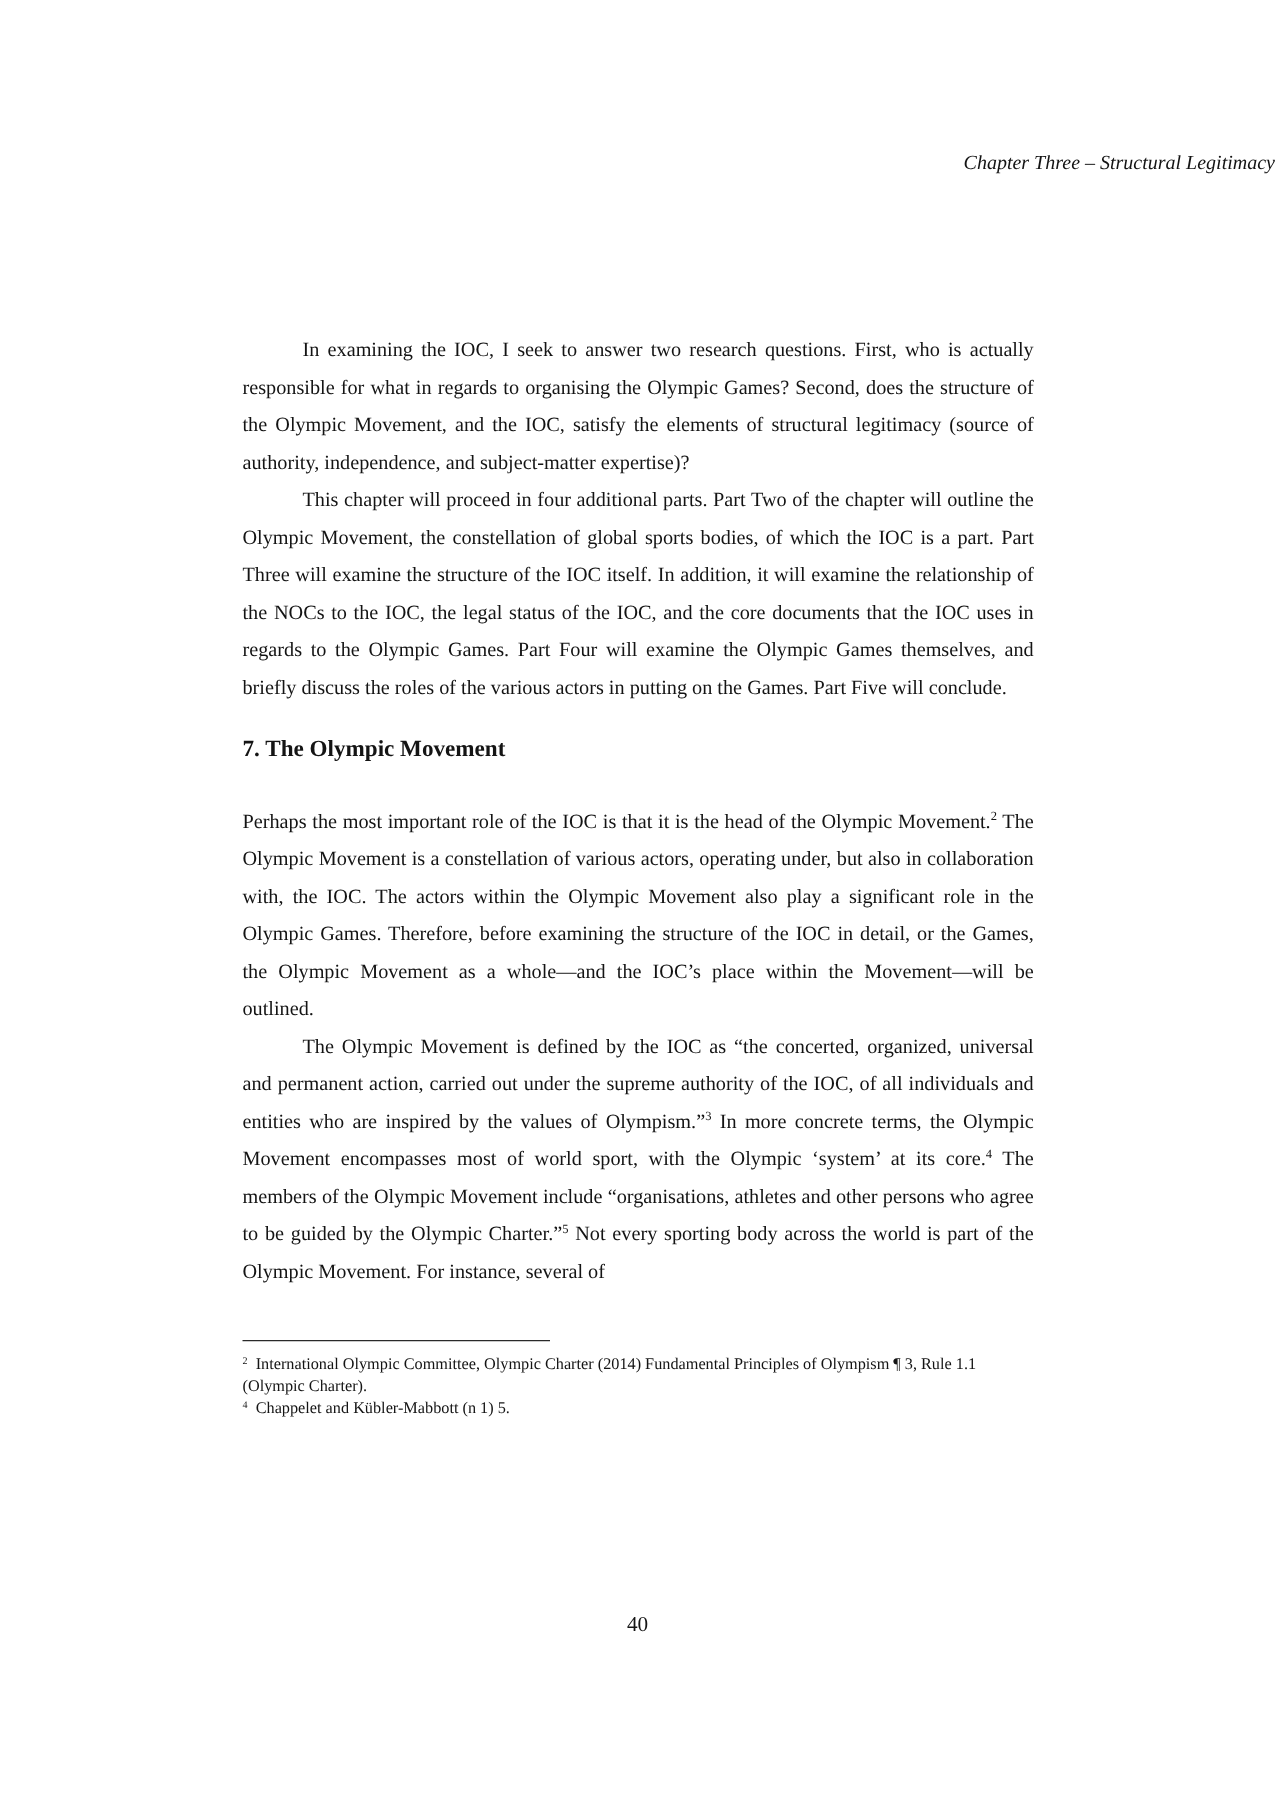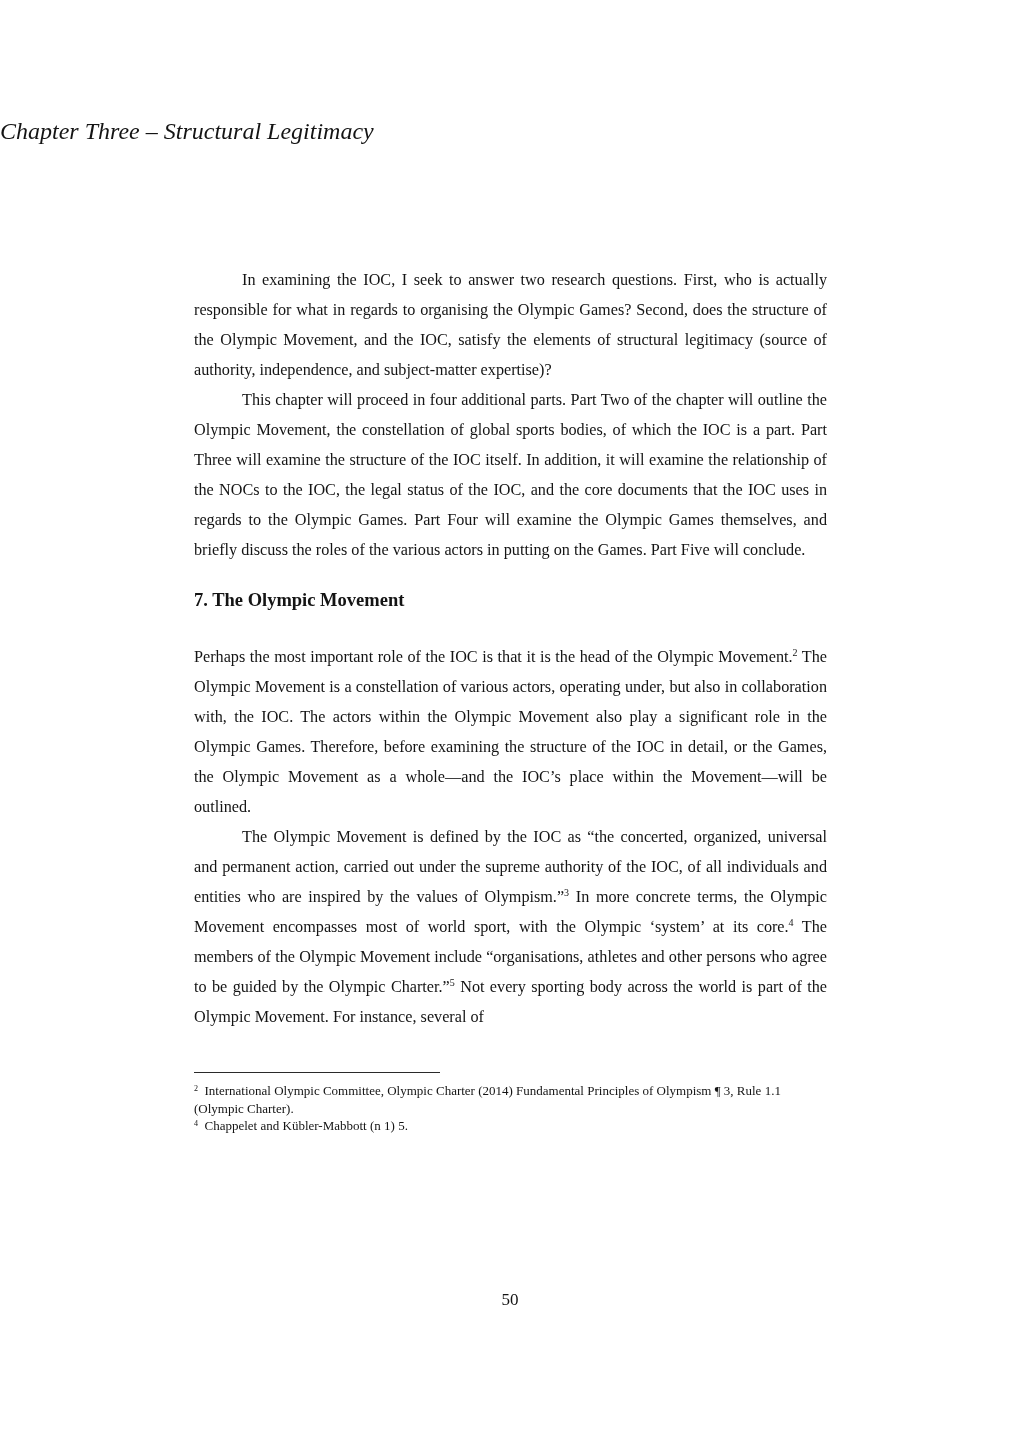--- a/index.html
+++ b/index.html
@@ -11,23 +11,23 @@
     margin: 0 auto;
     font-family: "Liberation Serif", serif;
     color: #141414;
     overflow: hidden;
   }
   .doc-header {
     position: absolute;
     top: 118px;
     left: 0;
     width: 100%;
-    text-align: left;
+    text-align: right;
     font-style: italic;
-    font-size: 24px;
+    font-size: 16px;
     line-height: 26px;
   }
   .body-text {
     position: absolute;
     top: 265px;
     left: 194px;
     width: 633px;
     font-size: 16.2px;
     line-height: 30px;
     text-align: justify;
@@ -89,15 +89,15 @@
     </div>
 
   <div class="footnotes">
     <hr class="fn-rule">
     <div>
         <div class="footnote"><sup class="fn-num">2</sup>&nbsp; International Olympic Committee, Olympic Charter (2014) Fundamental Principles of Olympism ¶ 3, Rule 1.1 (Olympic Charter).</div>
         <div class="footnote"><sup class="fn-num">4</sup>&nbsp; Chappelet and Kübler-Mabbott (n 1) 5.</div>
       </div>
   </div>
 
-  <div class="page-number">50</div>
+  <div class="page-number">40</div>
 
 </div>
 
 </body></html>

